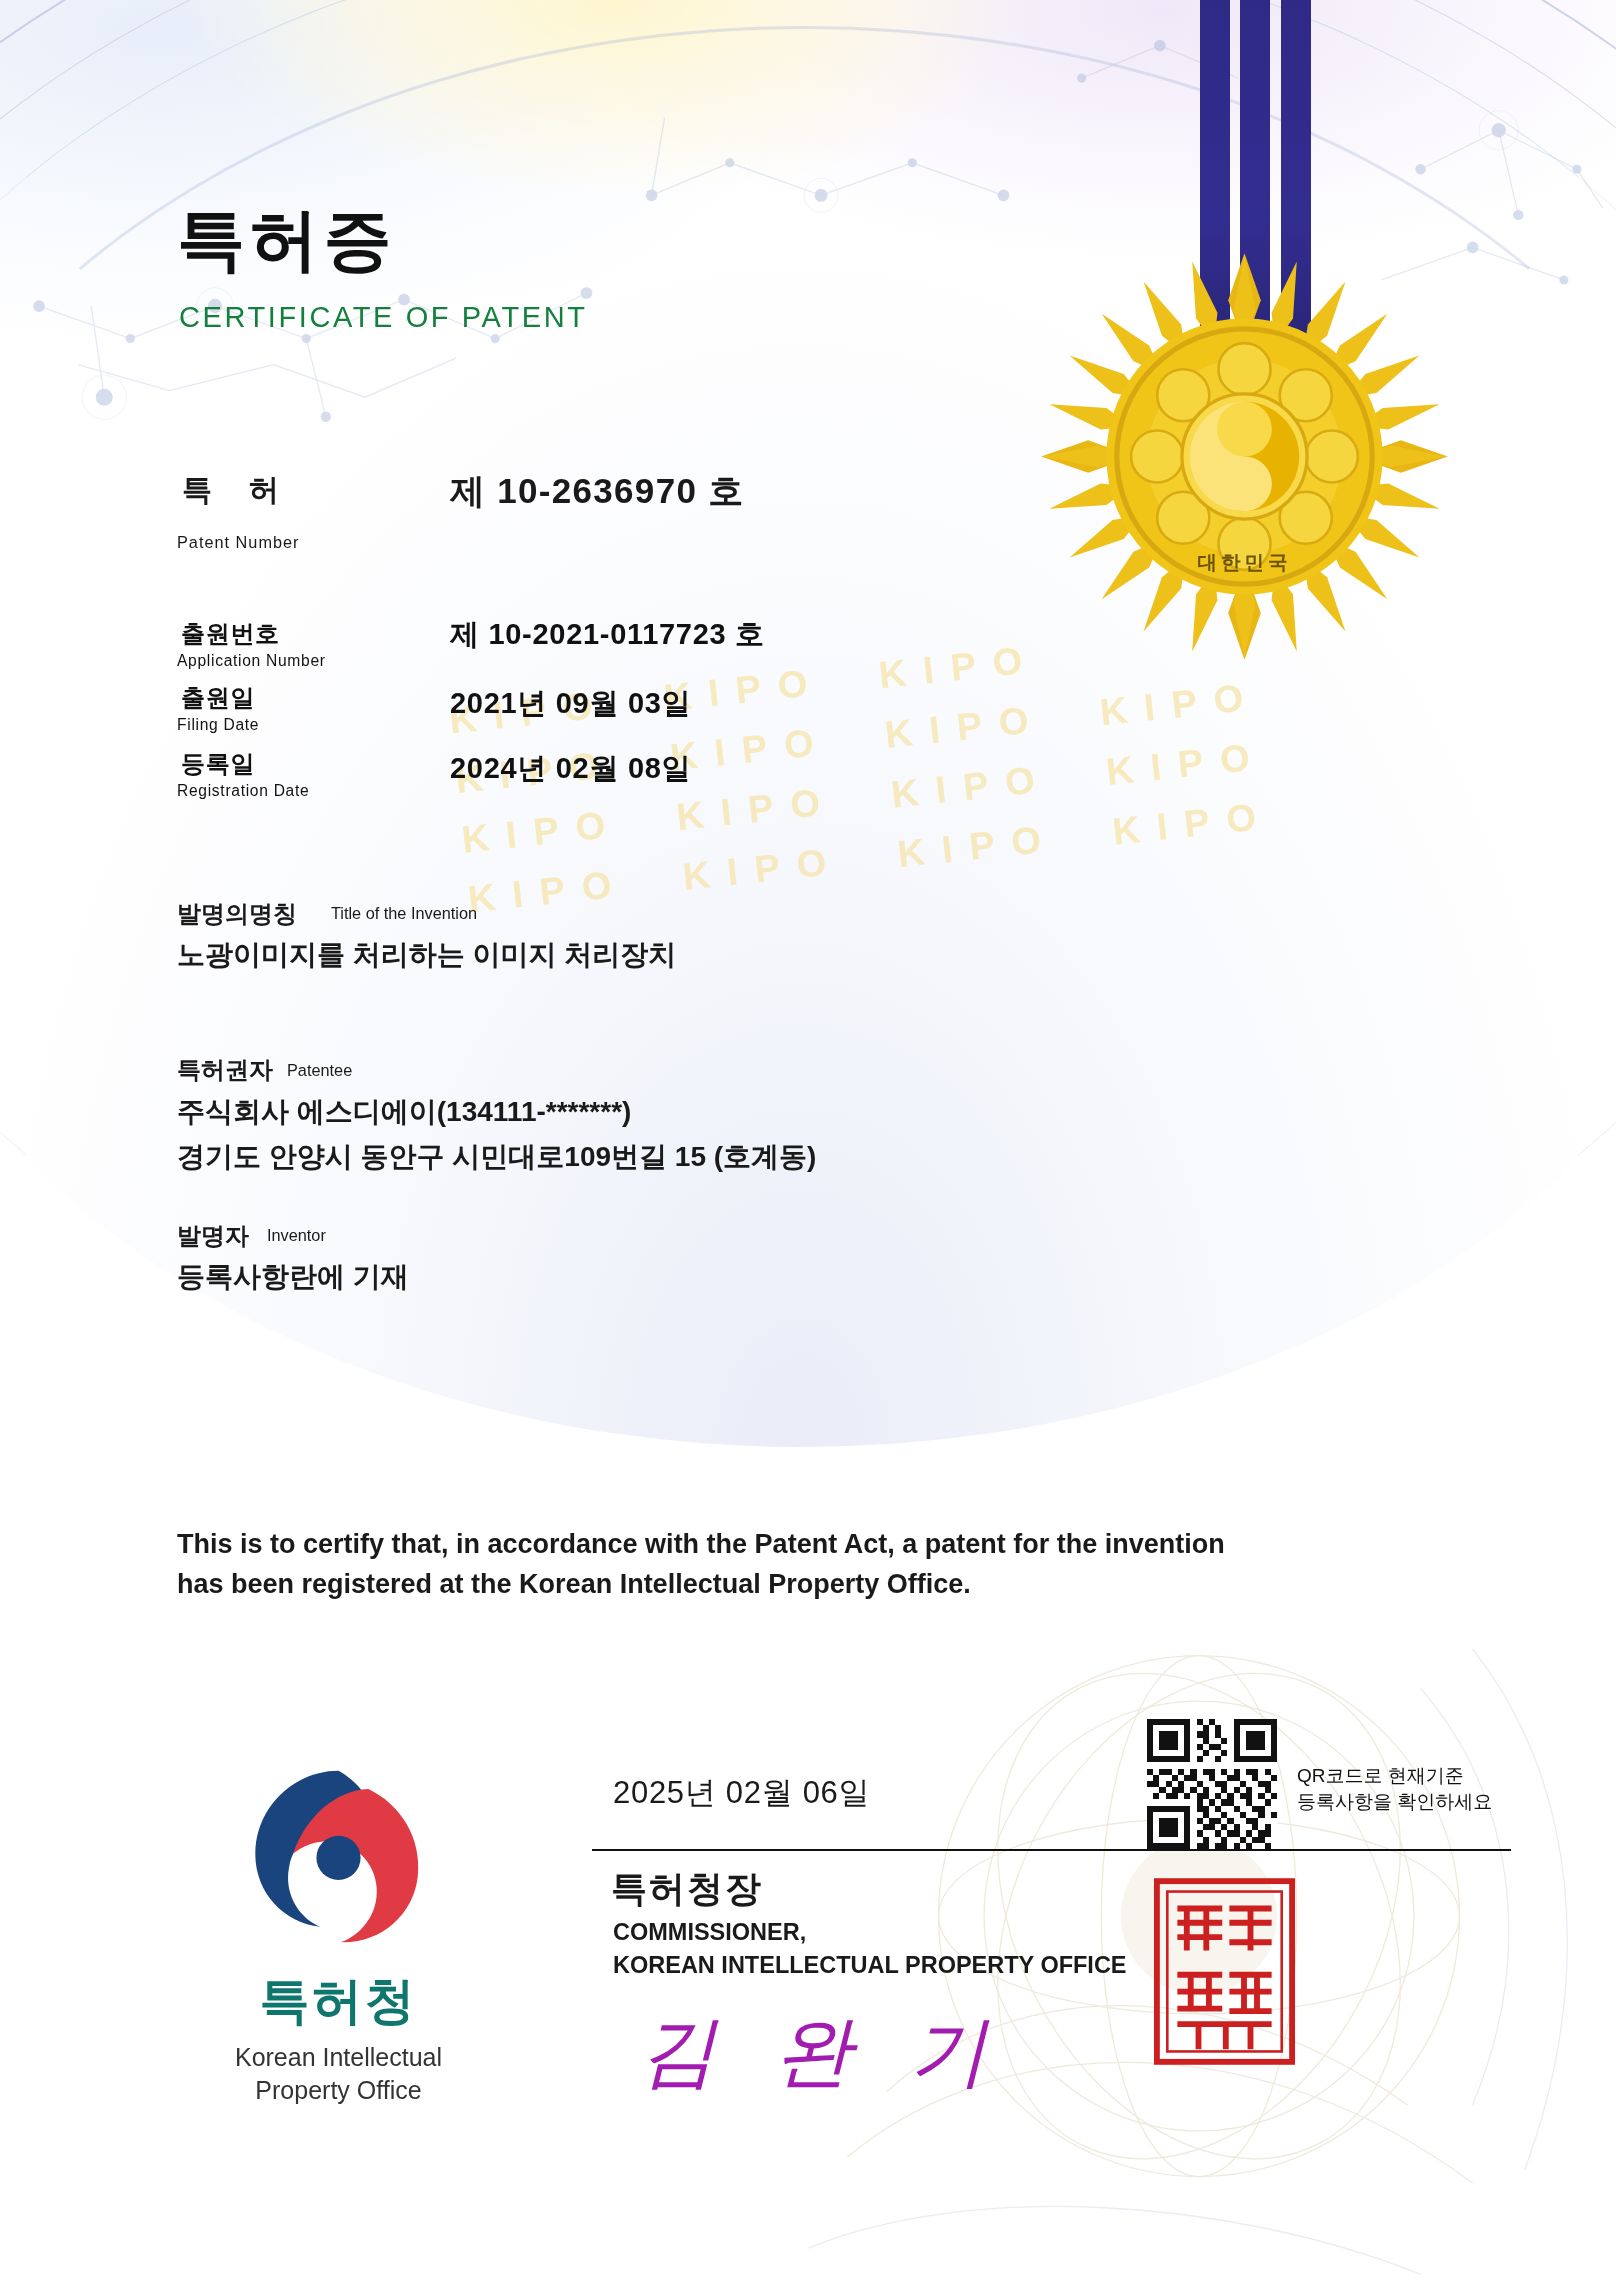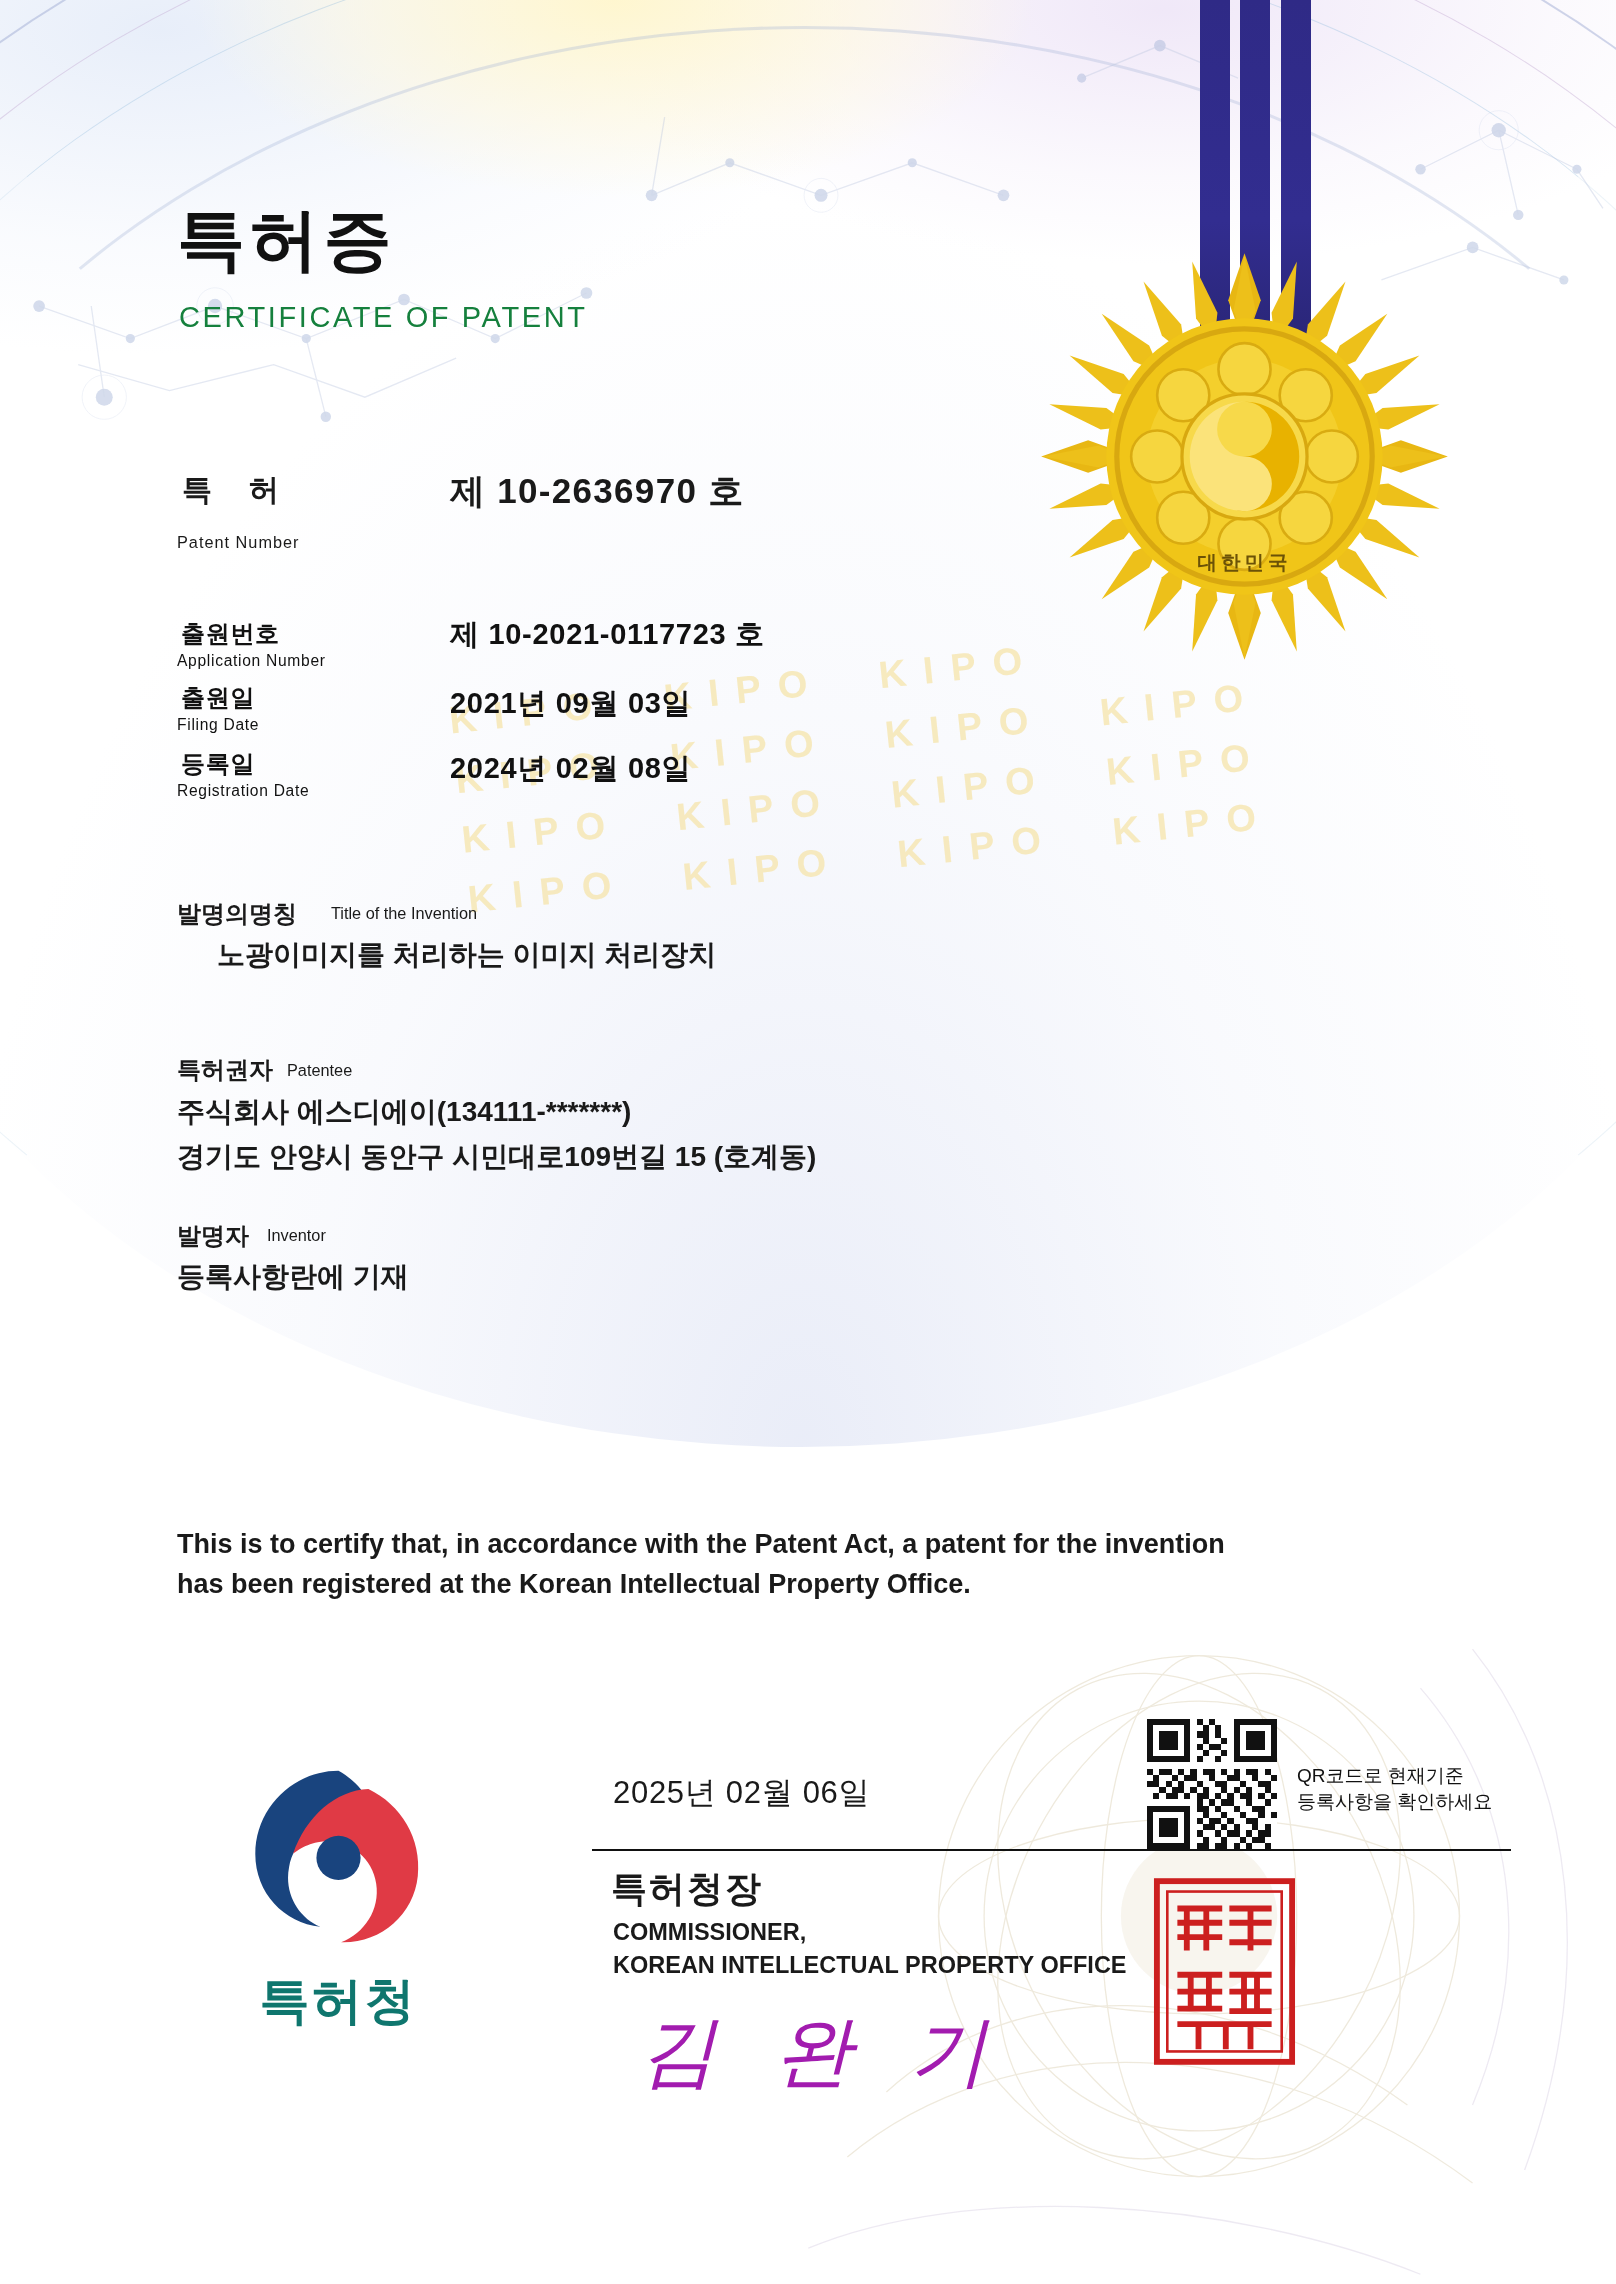--- a/index.html
+++ b/index.html
@@ -479,21 +479,21 @@
     <div class="field-label-ko" style="left:181px; top:682px;">출원일</div>
     <div class="field-label-en" style="left:177px; top:716px;">Filing Date</div>
     <div class="field-value" style="left:450px; top:684px;">2021년 09월 03일</div>
 
     <div class="field-label-ko" style="left:181px; top:748px;">등록일</div>
     <div class="field-label-en" style="left:177px; top:782px;">Registration Date</div>
     <div class="field-value" style="left:450px; top:749px;">2024년 02월 08일</div>
 
     <div class="section-head-ko" style="left:177px; top:898px;">발명의명칭</div>
     <div class="section-head-en" style="left:331px; top:904px;">Title of the Invention</div>
-    <div class="section-body" style="left:177px; top:933px;margin-left:40px;">노광이미지를 처리하는 이미지 처리장치</div>
+    <div class="section-body" style="left:177px; top:933px;">노광이미지를 처리하는 이미지 처리장치</div>
 
     <div class="section-head-ko" style="left:177px; top:1054px;">특허권자</div>
     <div class="section-head-en" style="left:287px; top:1061px;">Patentee</div>
     <div class="section-body" style="left:177px; top:1090px;">주식회사 에스디에이(134111-*******)</div>
     <div class="section-body" style="left:177px; top:1135px;">경기도 안양시 동안구 시민대로109번길 15 (호계동)</div>
 
     <div class="section-head-ko" style="left:177px; top:1220px;">발명자</div>
     <div class="section-head-en" style="left:267px; top:1226px;">Inventor</div>
     <div class="section-body" style="left:177px; top:1255px;">등록사항란에 기재</div>
 
@@ -641,17 +641,21 @@
       </div>
     </div>
 
     <div class="kipo-logo">
       <svg class="kipo-mark" viewBox="0 0 300 300">
         <path d="M150 18 C 80 18, 22 76, 22 146 C 22 206, 66 252, 122 258 C 88 244, 66 206, 74 166 C 82 120, 128 92, 172 104 C 196 110, 210 126, 210 126 C 216 86, 190 40, 150 18 Z" fill="#19447e"></path>
         <path d="M196 46 C 246 70, 278 122, 272 180 C 266 240, 214 284, 154 282 C 190 268, 214 232, 208 192 C 202 148, 160 120, 118 128 C 96 132, 80 146, 80 146 C 100 88, 146 48, 196 46 Z" fill="#e03a45"></path>
         <circle cx="150" cy="152" r="34" fill="#19447e"></circle>
       </svg>
       <div class="kipo-ko">특허청</div>
+      <div class="kipo-en">
+        <div>Korean Intellectual</div>
+        <div>Property Office</div>
+      </div>
     </div>
 
   </div>
 </div>
 
 
 </body></html>

